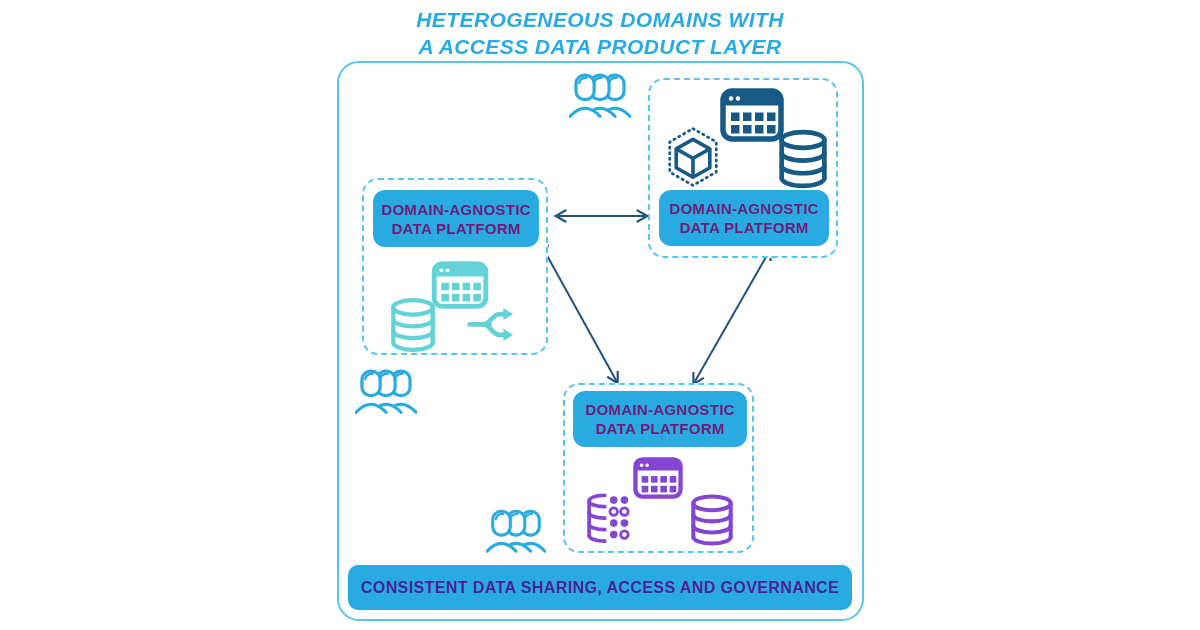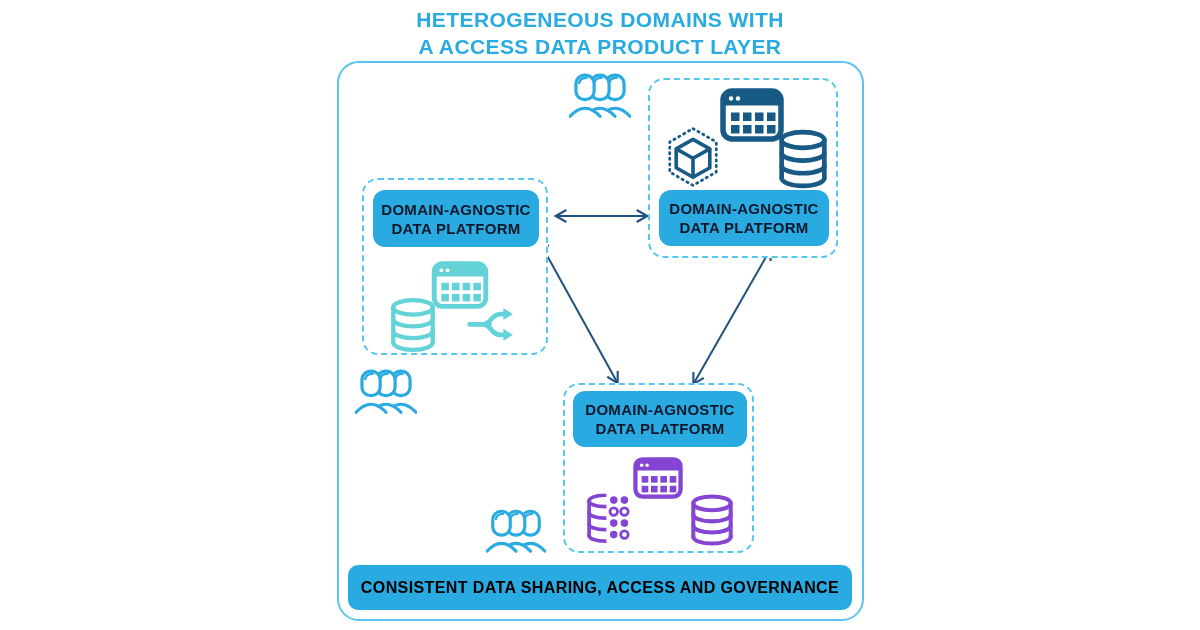--- a/index.html
+++ b/index.html
@@ -2,48 +2,48 @@
 <html><head>
 <meta charset="utf-8">
 <style>
   html,body{margin:0;padding:0;}
   body{
     width:1200px;height:630px;position:relative;background:#ffffff;overflow:hidden;
     font-family:"Liberation Sans", sans-serif;
   }
   .title{
     position:absolute;left:0;top:6px;width:1200px;text-align:center;
-    color:#29ABE2;font-weight:bold;font-size:21px;line-height:27px;letter-spacing:.4px;
+    color:#29ABE2;font-weight:bold;font-size:21px;line-height:27px;letter-spacing:.4px;font-style:italic;
   }
   .panel{
     position:absolute;left:337px;top:61px;width:527px;height:560px;
     border:2px solid #5BC4EE;border-radius:22px;box-sizing:border-box;background:#fff;
   }
   .dbox{
     position:absolute;border:2px dashed #55C6F0;border-radius:16px;box-sizing:border-box;background:#fff;
   }
   .dbox-left{left:362px;top:178px;width:186px;height:177px;}
   .dbox-right{left:648px;top:78px;width:190px;height:180px;}
   .dbox-bottom{left:563px;top:383px;width:191px;height:170px;}
   .plabel{
-    position:absolute;background:#29ABE2;border-radius:12px;color:#0f172a;font-weight:bold;
+    position:absolute;background:#29ABE2;border-radius:12px;color:#701a75;font-weight:bold;
     font-size:15px;line-height:19px;letter-spacing:.3px;text-align:center;
     display:flex;flex-direction:column;justify-content:center;box-sizing:border-box;
   }
   .plabel-left{left:9px;top:10px;width:166px;height:57px;}
   .plabel-right{left:9px;top:110px;width:170px;height:56px;}
   .plabel-bottom{left:8px;top:6px;width:174px;height:56px;}
   .icon{position:absolute;}
   .ic-navy{color:#175A86;}
   .ic-teal{color:#63D3D8;}
   .ic-purple{color:#8446D2;}
   .ic-cyan{color:#29ABE2;}
   .banner{
     position:absolute;left:348px;top:565px;width:504px;height:45px;background:#29ABE2;
-    border-radius:10px;color:#000000;font-weight:bold;font-size:16px;letter-spacing:.4px;
+    border-radius:10px;color:#4c1d95;font-weight:bold;font-size:16px;letter-spacing:.4px;
     display:flex;align-items:center;justify-content:center;
   }
   .arrows{position:absolute;left:0;top:0;width:1200px;height:630px;pointer-events:none;}
   .hidden-defs{position:absolute;width:0;height:0;overflow:hidden;}
 </style>
 </head>
 <body>
 
 <svg class="hidden-defs" aria-hidden="true">
   <defs>

